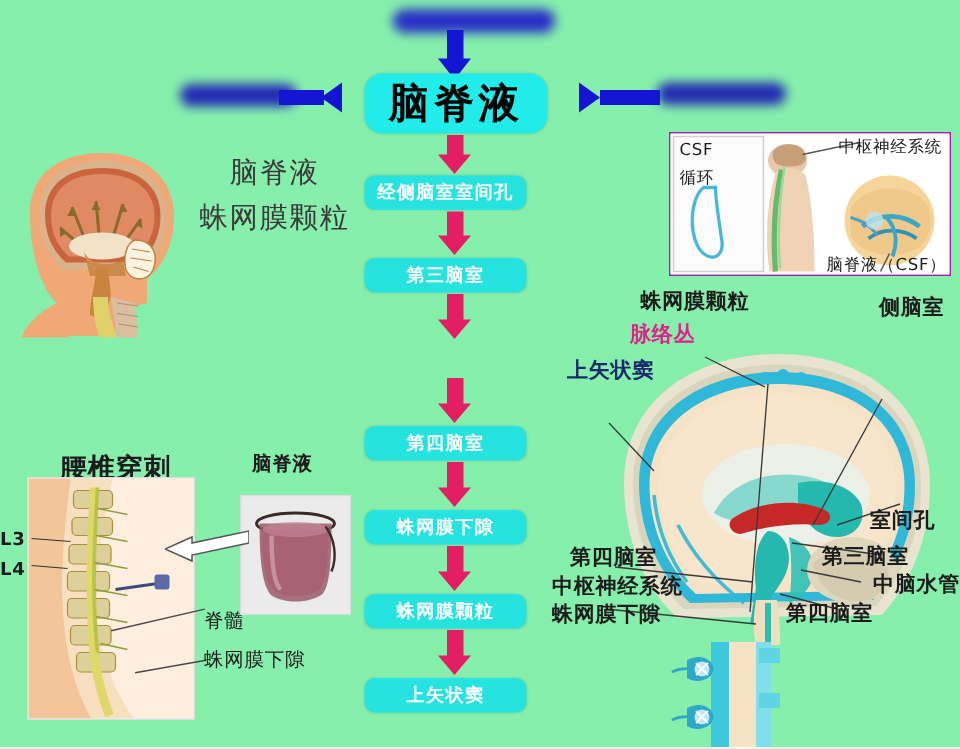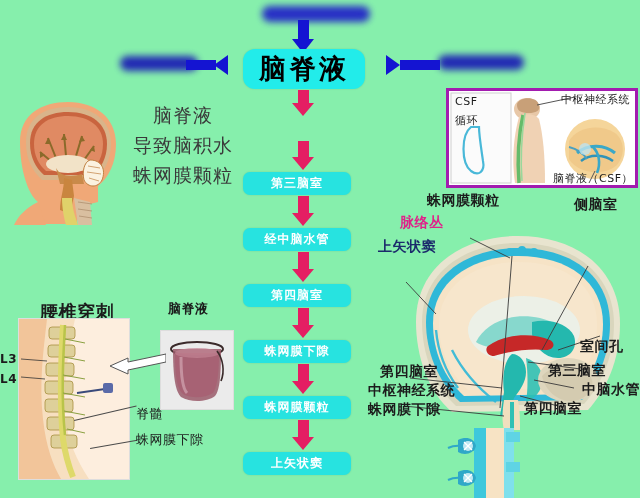--- a/index.html
+++ b/index.html
@@ -42,21 +42,21 @@
   .leader{position:absolute;background:#4a4a4a;height:1px;transform-origin:0 0;}
 
   
   .headfig{position:absolute;left:12px;top:98px;width:112px;height:128px;}
   
   .lumbar{position:absolute;left:18px;top:318px;width:110px;height:160px;background:#fdf0e4;border:1px solid #ddd;overflow:hidden;}
   
   .beaker{position:absolute;left:160px;top:330px;width:72px;height:78px;background:#efefef;border:1px solid #ddd;}
 
   
-  .inset{position:absolute;border:3px solid #a21caf;background:#fff;}
+  .inset{position:absolute;border:1px solid #a21caf;background:#fff;}
 </style>
 </head>
 <body>
 
 <div id="canvas">
 
   <div class="blurblob" style="left:262px;top:6px;width:108px;height:16px;"></div>
   <div class="stem-blue" style="left:298px;top:20px;width:11px;height:20px;"></div>
   <div class="head-blue" style="left:292px;top:39px;"></div>
 
@@ -65,28 +65,28 @@
   <div class="head-blue-right" style="left:214px;top:55px;"></div>
 
   <div class="blurblob dark" style="left:438px;top:55px;width:86px;height:15px;"></div>
   <div class="stem-blue" style="left:400px;top:60px;width:40px;height:10px;"></div>
   <div class="head-blue-left" style="left:386px;top:55px;"></div>
 
   <div class="flowbox main" style="left:243px;top:49px;width:122px;height:40px;">脑脊液</div>
 
   <div class="stem" style="left:298px;top:90px;width:11px;height:14px;"></div>
   <div class="head" style="left:292px;top:103px;"></div>
+  <div class="flowbox" style="left:243px;top:117px;width:108px;height:23px;font-size:12px;">经侧脑室室间孔</div>
 
   <div class="stem" style="left:298px;top:141px;width:11px;height:17px;"></div>
   <div class="head" style="left:292px;top:157px;"></div>
   <div class="flowbox" style="left:243px;top:172px;width:108px;height:23px;font-size:12px;">第三脑室</div>
 
   <div class="stem" style="left:298px;top:196px;width:11px;height:18px;"></div>
   <div class="head" style="left:292px;top:213px;"></div>
-  <div class="flowbox" style="left:243px;top:228px;width:108px;height:23px;font-size:12px;">经中脑水管</div>
 
   <div class="stem" style="left:298px;top:252px;width:11px;height:18px;"></div>
   <div class="head" style="left:292px;top:269px;"></div>
   <div class="flowbox" style="left:243px;top:284px;width:108px;height:23px;font-size:12px;">第四脑室</div>
 
   <div class="stem" style="left:298px;top:308px;width:11px;height:18px;"></div>
   <div class="head" style="left:292px;top:325px;"></div>
   <div class="flowbox" style="left:243px;top:340px;width:108px;height:23px;font-size:12px;">蛛网膜下隙</div>
 
   <div class="stem" style="left:298px;top:364px;width:11px;height:18px;"></div>
@@ -130,21 +130,20 @@
     <g stroke="#b09070" stroke-width=".8">
       <path d="M66 104 L80 106"></path>
         <path d="M66 111 L80 113"></path>
         <path d="M67 118 L80 120"></path>
     </g>
     <path d="M26 104 C14 110 6 118 2 127 L34 127 Z" fill="#f0a877"></path>
   </svg>
 
   <div class="lefttext" style="left:128px;top:100px;width:110px;">
     <div>脑脊液</div>
-    <div>导致脑积水</div>
     <div>蛛网膜颗粒</div>
   </div>
 
   <div class="lbl b" style="left:40px;top:300px;font-size:18px;">腰椎穿刺</div>
 
   <svg class="lumbar" viewBox="0 0 110 160">
     <rect x="0" y="0" width="110" height="160" fill="#fdeede"></rect>
     <path d="M0 0 L40 0 C34 40 30 80 34 120 C36 140 40 152 44 160 L0 160 Z" fill="#f2c59a"></path>
     <path d="M28 0 C24 34 20 66 24 100 C27 128 34 146 42 160 L70 160 C58 142 48 120 46 96 C44 62 50 28 56 0 Z" fill="#f7dfc0"></path>
     <g fill="#ded09a" stroke="#a89040" stroke-width=".8">
@@ -270,23 +269,23 @@
       <path d="M208 106 L166 120"></path>
       <path d="M196 140 L136 132"></path>
       <path d="M182 158 L142 150"></path>
       <path d="M166 176 L128 166"></path>
       <path d="M18 148 L110 158"></path>
       <path d="M12 176 L112 186"></path>
     </g>
   </svg>
 
   <div class="lbl b" style="left:427px;top:192px;font-size:14px;">蛛网膜颗粒</div>
-  <div class="lbl pink" style="left:400px;top:214px;font-size:14px;text-align:right;">脉络丛</div>
+  <div class="lbl pink" style="left:420px;top:214px;font-size:14px;text-align:right;">脉络丛</div>
   <div class="lbl navy" style="left:378px;top:238px;font-size:14px;">上矢状窦</div>
-  <div class="lbl b" style="left:574px;top:196px;font-size:14px;">侧脑室</div>
+  <div class="lbl b" style="left:586px;top:196px;font-size:14px;">侧脑室</div>
   <div class="lbl b" style="left:580px;top:338px;font-size:14px;">室间孔</div>
   <div class="lbl b" style="left:548px;top:362px;font-size:14px;">第三脑室</div>
   <div class="lbl b" style="left:538px;top:381px;font-size:14px;padding-left:44px;">中脑水管</div>
   <div class="lbl b" style="left:524px;top:400px;font-size:14px;">第四脑室</div>
   <div class="lbl b" style="left:380px;top:363px;font-size:14px;">第四脑室</div>
   <div class="lbl b" style="left:368px;top:382px;font-size:14px;">中枢神经系统</div>
   <div class="lbl b" style="left:368px;top:401px;font-size:14px;">蛛网膜下隙</div>
 
   <svg class="abs" style="left:440px;top:428px;width:120px;height:71px;" viewBox="0 0 120 71">
     <rect x="44" y="0" width="22" height="71" fill="#f7e3c4"></rect>

